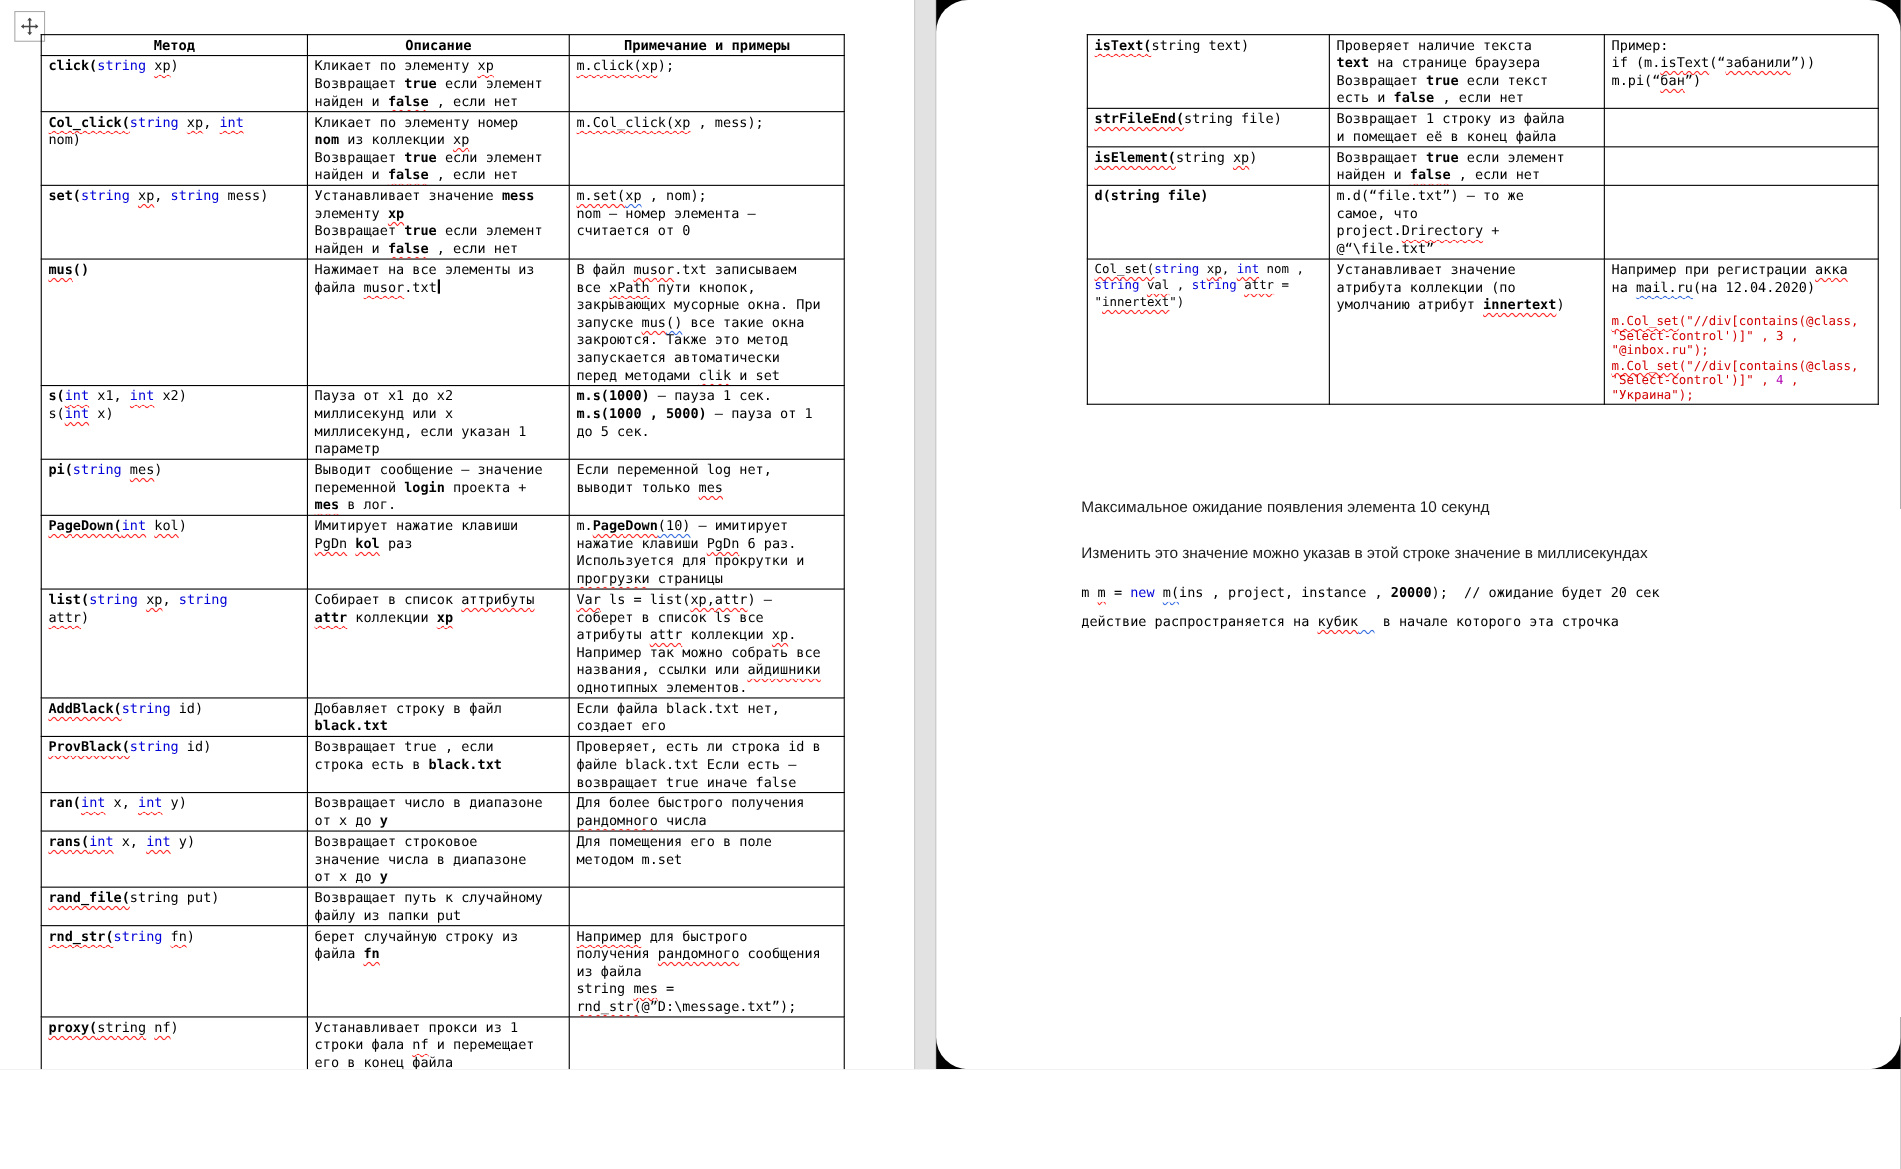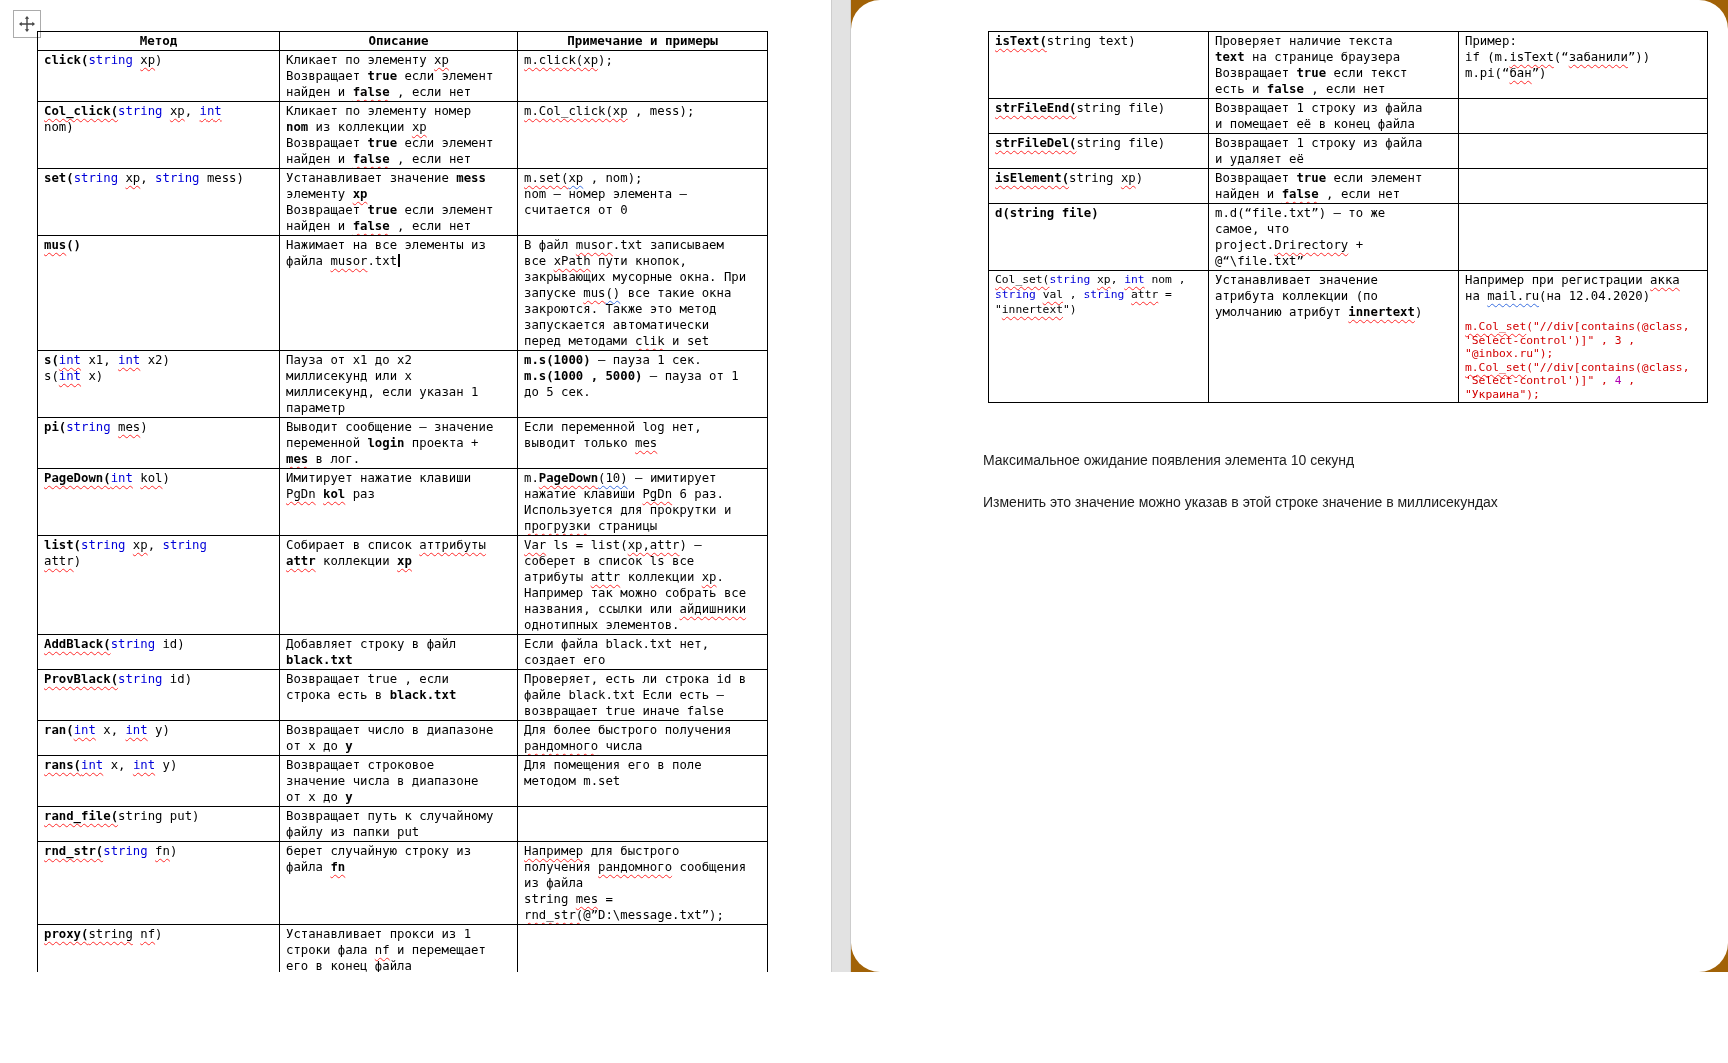--- a/index.html
+++ b/index.html
@@ -1,16 +1,16 @@
 <!DOCTYPE html>
 <html style="--keyword_blue: #0000d8; --code_red: #d20000; --number_purple: #b000b0; --squiggle_red: #ff2b2b; --squiggle_blue: #3a6fe0; --table_border: #000000; --page_gap: #e2e2e2;"><head>
 <meta charset="utf-8">
 <style>
   html,body{margin:0;padding:0;background:#ffffff;}
-  #screen{position:relative;width:1728px;height:972px;background:#a16207;overflow:hidden;
+  #screen{position:relative;width:1728px;height:972px;background:#000000;overflow:hidden;
           font-family:"DejaVu Sans Mono",monospace;color:#000;}
   .page{position:absolute;top:0;height:100%;background:#fff;}
   #page1{left:0;width:831px;}
   #gap{position:absolute;left:831px;top:0;width:20px;height:100%;
        background:var(--page_gap,#e2e2e2);border-left:1px solid #cdcdcd;border-right:1px solid #cdcdcd;box-sizing:border-box;}
   #page2{left:851px;width:877px;border-radius:29px;}
 
   .handle{position:absolute;left:13px;top:10px;width:28px;height:28px;background:#fff;
           border:1px solid #ababab;box-sizing:border-box;display:flex;align-items:center;justify-content:center;}
 
@@ -339,30 +339,20 @@
                 <div class="tl"><span class="st-b st-wr">strFileEnd(</span><span>string file)</span></div>
               </td>
               <td>
                 <div class="tl"><span>Возвращает 1 строку из файла</span></div>
                 <div class="tl"><span>и помещает её в конец файла</span></div>
               </td>
               <td></td>
             </tr>
             <tr>
               <td>
-                <div class="tl"><span class="st-b st-wr">strFileDel(</span><span>string file)</span></div>
-              </td>
-              <td>
-                <div class="tl"><span>Возвращает 1 строку из файла</span></div>
-                <div class="tl"><span>и удаляет её</span></div>
-              </td>
-              <td></td>
-            </tr>
-            <tr>
-              <td>
                 <div class="tl"><span class="st-b st-wr">isElement(</span><span>string </span><span class="st-wr">xp</span><span>)</span></div>
               </td>
               <td>
                 <div class="tl"><span>Возвращает </span><span class="st-b">true</span><span> если элемент</span></div>
                 <div class="tl"><span>найден и </span><span class="st-b st-wr">false</span><span> , если нет</span></div>
               </td>
               <td></td>
             </tr>
             <tr>
               <td>
@@ -397,15 +387,17 @@
                 <div class="tl"><span class="st-r st-wr st-sm2">m.Col_set</span><span class="st-r st-sm2">("//div[contains(@class,</span></div>
                 <div class="tl"><span class="st-r st-sm2">'Select-control')]" , </span><span class="st-p st-sm2">4</span><span class="st-r st-sm2"> ,</span></div>
                 <div class="tl"><span class="st-r st-sm2">"Украина");</span></div>
               </td>
             </tr>
           </tbody>
         </table>
       </div>
     <div id="para1" class="bodytext">Максимальное ожидание появления элемента 10 секунд</div>
     <div id="para2" class="bodytext">Изменить это значение можно указав в этой строке значение в миллисекундах</div>
+    <div id="code1" class="codeline"><div class="tl"><span>m </span><span class="st-wr">m</span><span> = </span><span class="st-k">new</span><span> </span><span class="st-wb">m(</span><span>ins , project, instance , </span><span class="st-b">20000</span><span>);  // ожидание будет 20 сек</span></div></div>
+    <div id="code2" class="codeline"><div class="tl"><span>действие распространяется на </span><span class="st-wr">кубик</span><span class="st-wb">&nbsp;&nbsp;</span><span> в начале которого эта строчка</span></div></div>
   </div>
 
 </div>
 
 </body></html>

